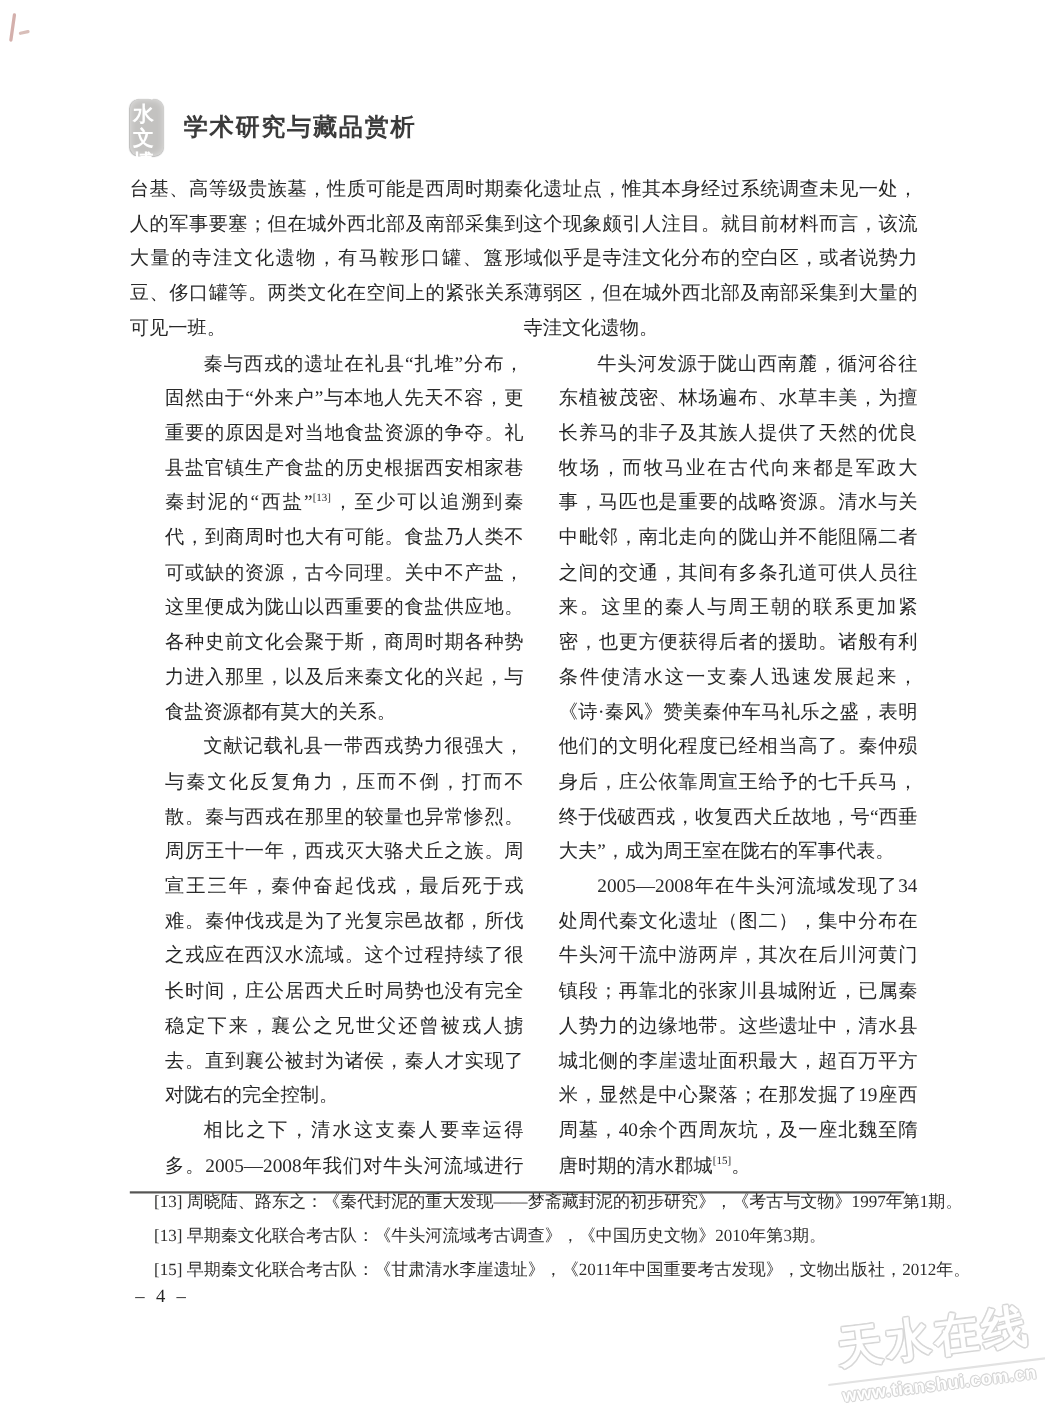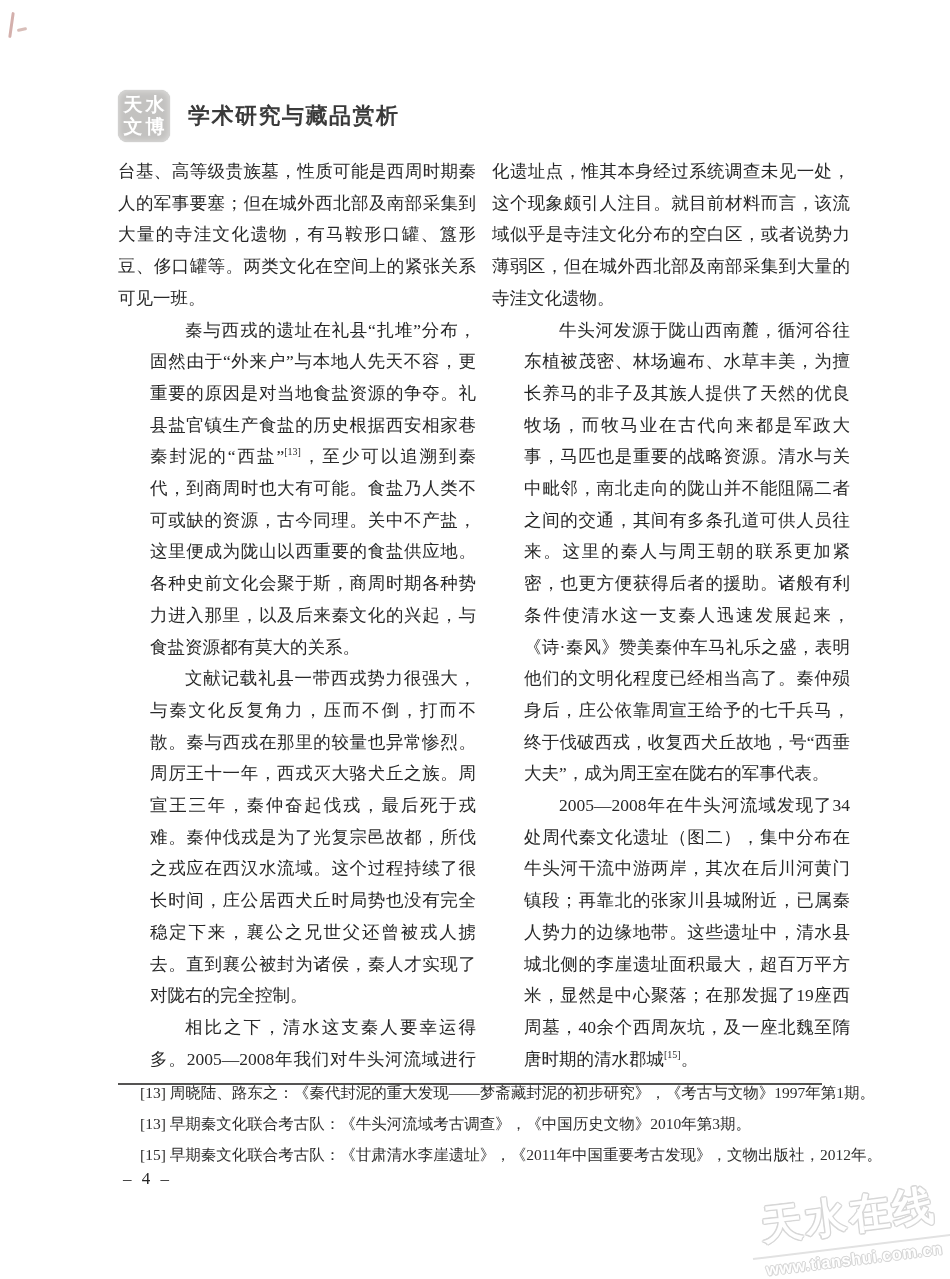--- a/index.html
+++ b/index.html
@@ -10,35 +10,35 @@
     font-family:"Liberation Serif", serif;
   }
   
   .artifact { position:absolute; left:7px; top:12px; width:20px; height:38px; opacity:.55; }
   .artifact .a1 { position:absolute; left:3px; top:0; width:3px; height:26px; background:#b1706a; transform:rotate(8deg); border-radius:2px;}
   .artifact .a2 { position:absolute; left:10px; top:16px; width:10px; height:3px; background:#b98a80; transform:rotate(-12deg); border-radius:2px;}
 
   
   .header { position:absolute; left:118px; top:90px; display:flex; align-items:center; gap:18px; }
   .seal {
-    width:52px; height:52px; background:#c3c2c0; border-radius:9px;
+    width:31px; height:52px; background:#c3c2c0; border-radius:9px;
     color:#ffffff; display:flex; flex-direction:column; align-items:center; justify-content:center;
     font-size:19px; line-height:1.15; letter-spacing:3px; padding-left:3px;
     box-shadow: inset 0 0 7px rgba(255,255,255,.55), 0 0 1px #b5b5b5;
     font-weight:bold;
   }
   .section-title {
     font-family:Liberation Serif, serif; font-weight:bold;
     font-size:22px; color:#3b3b3b; letter-spacing:1.5px;
   }
 
   
   .columns {
     position:absolute; left:118px; top:156px; width:732px; height:924px;
-    display:flex; gap:16px; overflow:hidden;
+    display:flex; overflow:hidden;
   }
   .col {
     width:358px; height:100%;
     font-size:17.5px; line-height:31.7px; color:#282828;
     text-align:justify; text-justify:inter-ideograph;
     overflow:hidden;
   }
   .para { text-align:justify; }
   .para.indent { text-indent:2em;margin-left:32px; }
   .para sup { font-size:10px; line-height:0; vertical-align:super; letter-spacing:0; }

